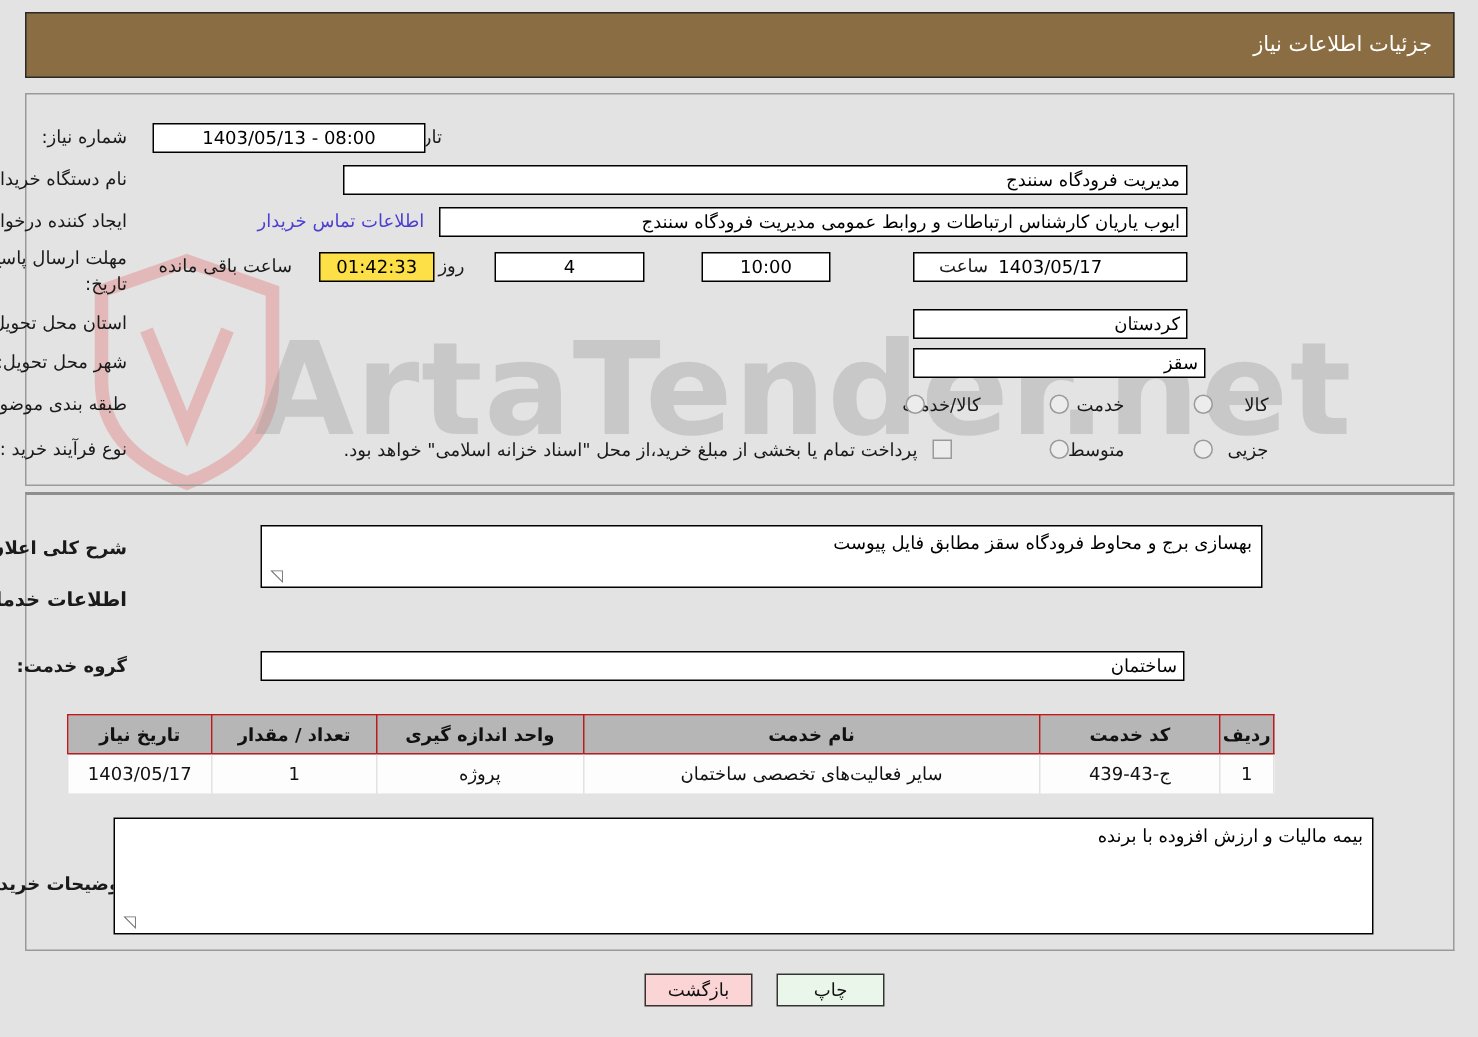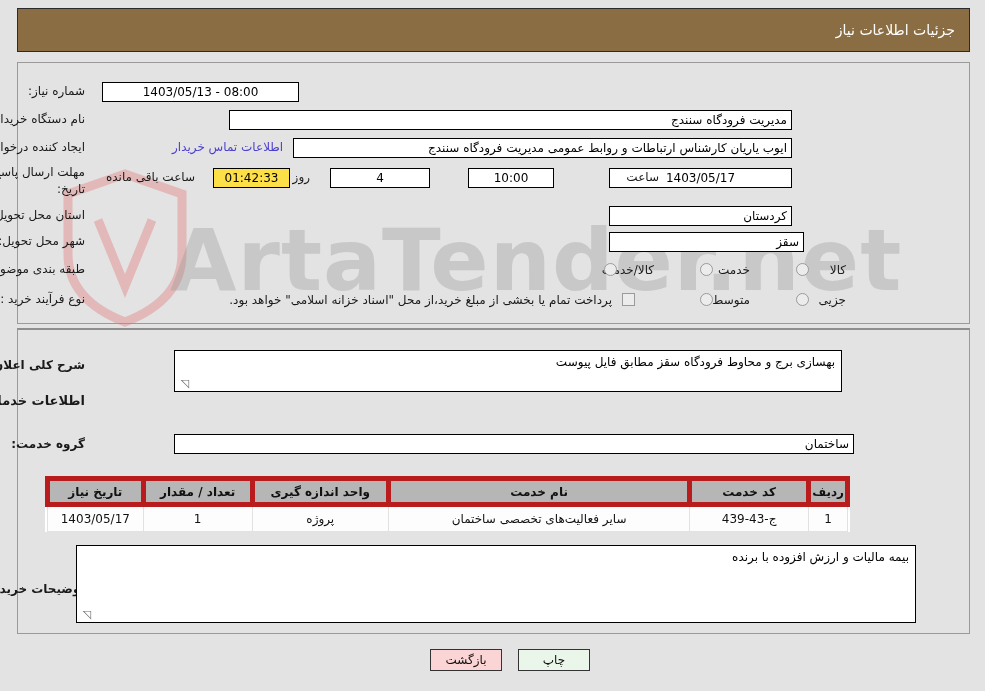--- a/index.html
+++ b/index.html
@@ -156,21 +156,21 @@
     position: absolute;
     left: 45px; top: 476px;
     width: 805px;
     border-collapse: collapse;
     font-size: 12px;
     z-index: 5;
     background: #fff;
   }
   #svc-table th {
     background: #b6b6b6;
-    border: 5px solid #b91c1c;
+    border: 1px solid #b91c1c;
     font-weight: bold;
     height: 26px;
     color: #111;
     text-align: center;
   }
   #svc-table td {
     background: #fdfdfd;
     border: 1px solid #e2e2e2;
     height: 27px;
     text-align: center;
@@ -208,21 +208,21 @@
 
   <div id="titlebar">
     <div class="t">جزئیات اطلاعات نیاز</div>
   </div>
 
   <div class="panel" id="panel-top"></div>
 
   <div class="lbl" style="right:900px; top:84px;">شماره نیاز:</div>
 
   <div class="lbl" style="right:690px; top:84px;">تاریخ و ساعت اعلان عمومی:</div>
-  <div class="fld ctr" style="left:102px; top:82px; width:197px;">08:00 - 1403/05/13</div>
+  <div class="fld ctr" style="left:102px; top:82px; width:182px;">08:00 - 1403/05/13</div>
 
   <div class="lbl" style="right:900px; top:112px;">نام دستگاه خریدار:</div>
   <div class="fld" style="left:229px; top:110px; width:563px;">مدیریت فرودگاه سنندج</div>
 
   <div class="lbl" style="right:900px; top:140px;">ایجاد کننده درخواست:</div>
   <div class="fld" style="left:293px; top:138px; width:499px;">ایوب یاریان کارشناس ارتباطات و روابط عمومی مدیریت فرودگاه سنندج</div>
   <div class="link" style="left:172px; top:140px;">اطلاعات تماس خریدار</div>
 
   <div class="lbl" style="right:900px; top:165px;">مهلت ارسال پاسخ: تا</div>
   <div class="lbl" style="right:900px; top:182px;">تاریخ:</div>
@@ -260,21 +260,21 @@
 
   <div class="lbl lbl-b" style="right:900px; top:358px;">شرح کلی اعلان:</div>
   <div class="ta" style="left:174px; top:350px; width:668px; height:42px;">
     <span>بهسازی برج و محاوط فرودگاه سقز مطابق فایل پیوست</span>
     <span class="grip">◹</span>
   </div>
 
   <div class="lbl lbl-b" style="right:900px; top:393px; font-size:13px;">اطلاعات خدمات مورد نیاز</div>
 
   <div class="lbl lbl-b" style="right:900px; top:437px;">گروه خدمت:</div>
-  <div class="fld" style="left:174px; top:434px; width:680px;">ساختمان</div>
+  <div class="fld" style="left:174px; top:434px; width:616px;">ساختمان</div>
 
   <table id="svc-table">
     <thead>
       <tr>
         <th style="width:36px;">ردیف</th>
         <th style="width:120px;">کد خدمت</th>
         <th style="width:305px;">نام خدمت</th>
         <th style="width:138px;">واحد اندازه گیری</th>
         <th style="width:110px;">تعداد / مقدار</th>
         <th style="width:96px;">تاریخ نیاز</th>

